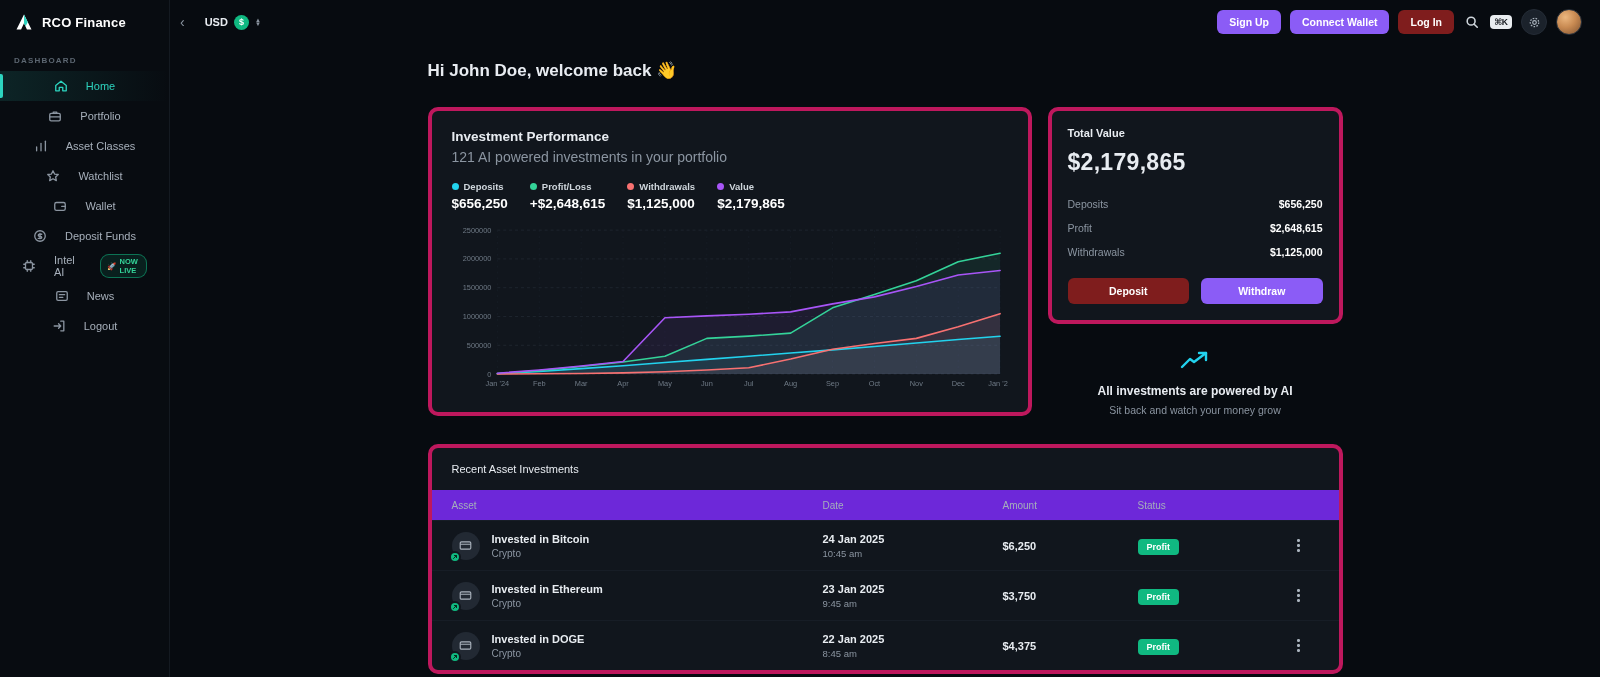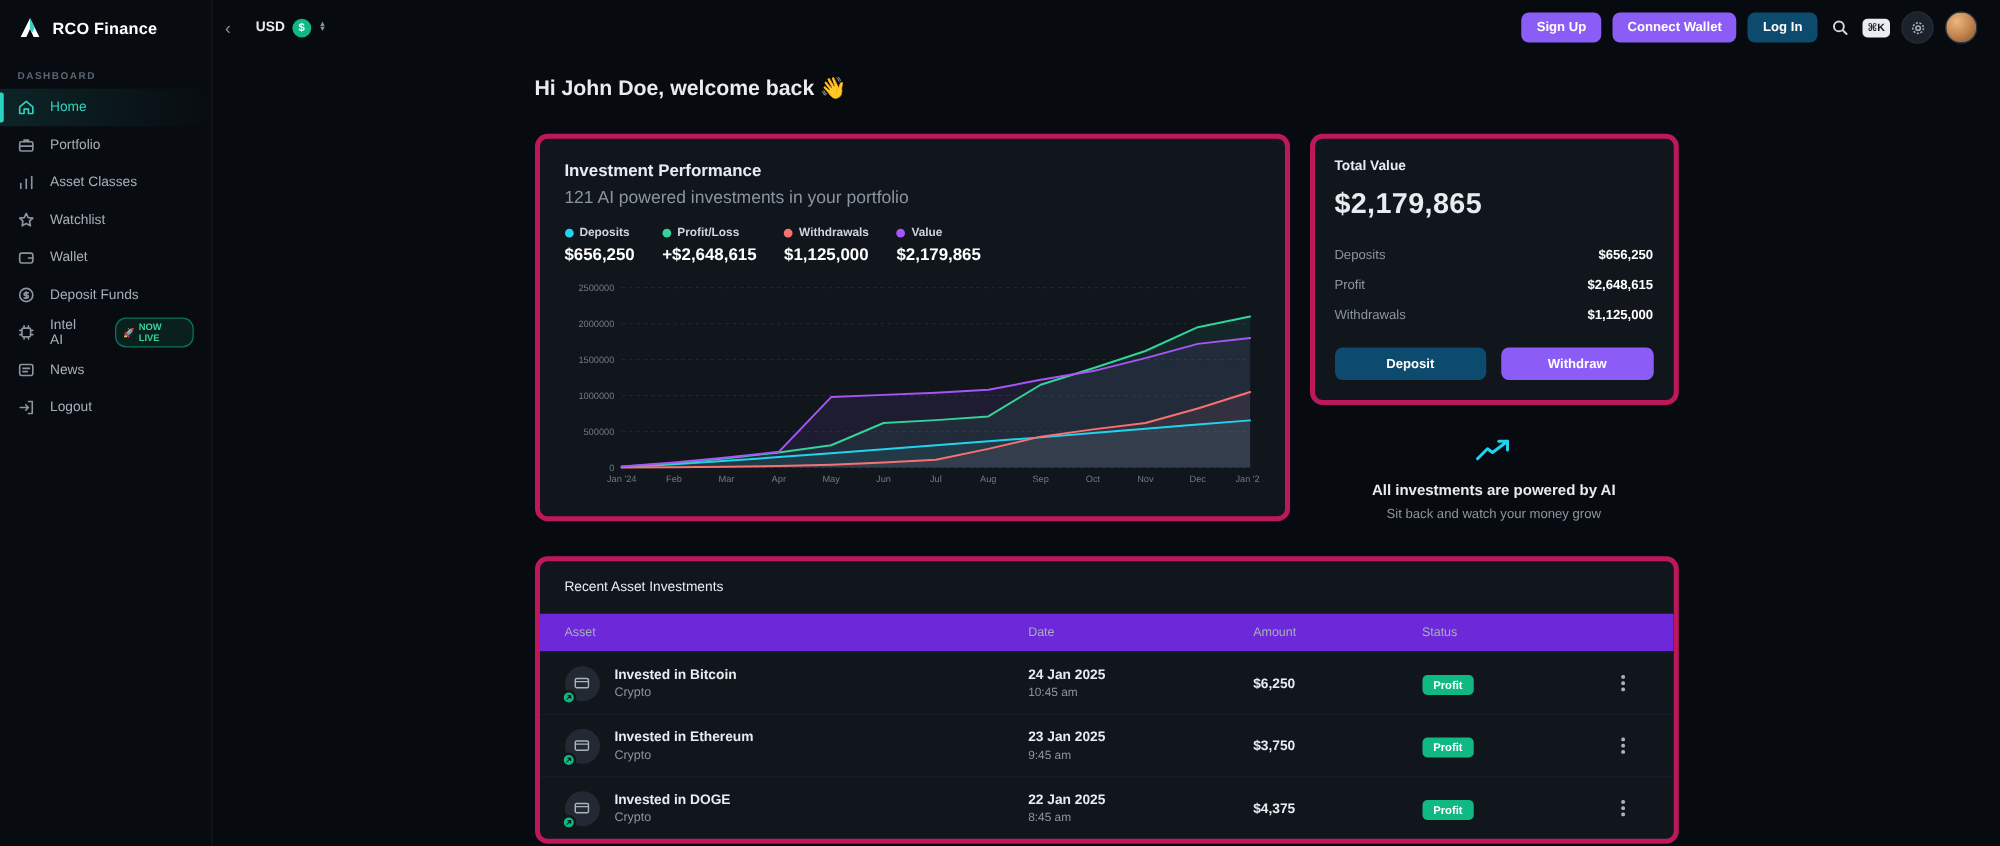--- a/index.html
+++ b/index.html
@@ -5,22 +5,22 @@
   * { margin:0; padding:0; box-sizing:border-box; }
   html,body { width:1600px; height:677px; overflow:hidden; background:#070b10; color:#e8ecf1;
     font-family:"Liberation Sans","DejaVu Sans",sans-serif; }
   .app { display:flex; width:1600px; height:677px; }
 
   
   .sidebar { width:170px; flex:0 0 170px; background:#080c11; border-right:1px solid #141a21; padding-bottom:10px; }
   .side-head { display:flex; align-items:center; gap:8px; height:44px; padding:0 14px; }
   .brand-name { font-size:13px; font-weight:700; color:#fff; letter-spacing:.2px; }
   .section-label { padding:12px 14px 6px; font-size:8px; letter-spacing:1.2px; color:#5c6671; font-weight:700; }
-  .nav-item { display:flex; align-items:center; gap:12px; height:30px; padding:0 14px; font-size:11px;
-    color:#a7b0bb; cursor:pointer; position:relative; }
+  .nav-item { display:flex; align-items:center; gap:18px; height:30px; padding:0 22px; font-size:11px;
+    color:#a7b0bb; cursor:pointer; position:relative;justify-content:center; }
   .nav-item.active { color:#2dd4bf; background:linear-gradient(90deg, rgba(45,212,191,.12), rgba(45,212,191,0)); }
   .nav-item.active::before { content:""; position:absolute; left:0; top:3px; bottom:3px; width:3px; background:#2dd4bf; border-radius:0 2px 2px 0; }
   .nav-icon { width:14px; height:14px; display:inline-flex; }
   .nav-icon svg { width:14px; height:14px; stroke:#8b95a1; fill:none; stroke-width:1.5; stroke-linecap:round; stroke-linejoin:round; }
   .nav-item.active .nav-icon svg { stroke:#2dd4bf; }
   .live-badge { display:inline-flex; align-items:center; gap:3px; margin-left:6px; padding:2px 6px; border-radius:9px;
     font-size:7.5px; font-weight:700; color:#34d399; background:rgba(16,185,129,.12); border:1px solid rgba(16,185,129,.55); }
 
   
   .main { flex:1; display:flex; flex-direction:column; min-width:0; }
@@ -29,21 +29,21 @@
   .collapse-btn { background:none; border:none; color:#8b95a1; font-size:14px; cursor:pointer; padding:2px 6px; }
   .currency { display:flex; align-items:center; gap:6px; cursor:pointer; }
   .currency .cur-code { font-size:11px; font-weight:700; color:#e8ecf1; }
   .cur-badge { width:15px; height:15px; border-radius:50%; background:#10b981; color:#fff; font-size:9px; font-weight:700;
     display:flex; align-items:center; justify-content:center; }
   .updown { display:flex; flex-direction:column; line-height:4px; font-size:6px; color:#8b95a1; }
   .tb-right { display:flex; align-items:center; gap:9px; }
   .btn { border:none; border-radius:6px; padding:6px 12px; font-size:10.5px; font-weight:700; cursor:pointer; color:#fff;
     font-family:inherit; }
   .btn-green { background:#8b5cf6; }
-  .btn-cyan { background:#0c4a6e; }
+  .btn-cyan { background:#7f1d1d; }
   .search-btn { background:none; border:none; cursor:pointer; display:flex; padding:2px; }
   .search-btn svg { width:14px; height:14px; stroke:#cfd6dc; fill:none; stroke-width:1.8; stroke-linecap:round; }
   .kbd { background:#e9edf0; color:#14181d; font-size:8.5px; font-weight:700; border-radius:4px; padding:2px 4px; }
   .round-btn { width:26px; height:26px; border-radius:50%; background:#1b222b; border:1px solid #242c36; cursor:pointer;
     display:flex; align-items:center; justify-content:center; }
   .round-btn svg { width:13px; height:13px; stroke:#aab3bd; fill:none; stroke-width:1.5; }
   .avatar { width:26px; height:26px; border-radius:50%; cursor:pointer; border:1px solid #2a323c;
     background:radial-gradient(circle at 35% 30%, #ecb77f 0%, #c88a52 45%, #7d5130 100%); }
 
   

